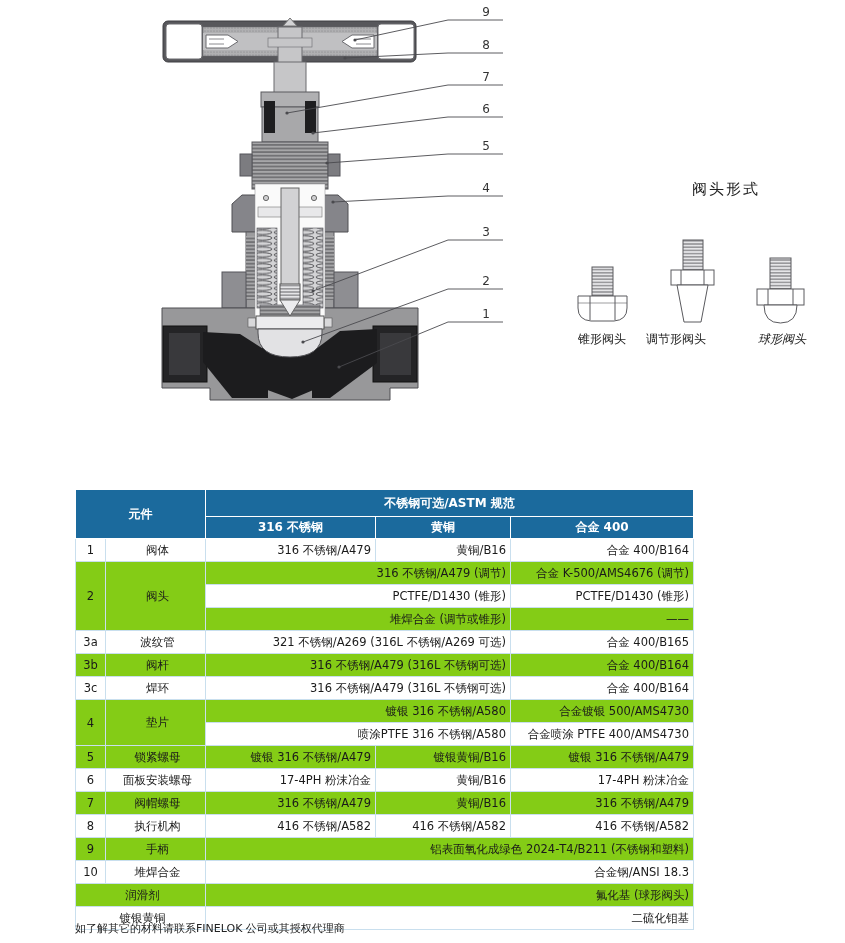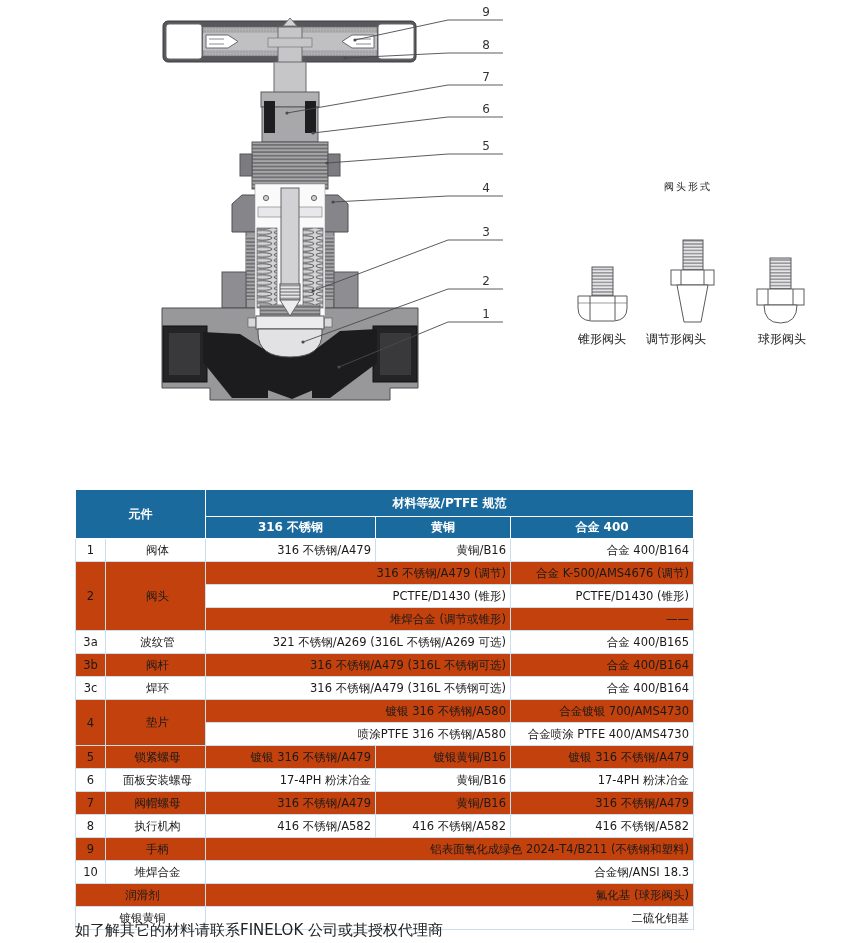--- a/index.html
+++ b/index.html
@@ -1,35 +1,35 @@
 <!DOCTYPE html>
 <html><head>
 <meta charset="utf-8">
 <style>
   html,body{margin:0;padding:0;background:#ffffff;}
   body{width:845px;height:943px;position:relative;font-family:"DejaVu Sans",sans-serif;color:#1a1a1a;overflow:hidden;}
   .diagram-area{position:absolute;top:0;left:0;width:845px;height:470px;}
   .cjk-label{position:absolute;text-align:center;color:#222;}
-  #headforms-title{left:618px;top:180px;width:140px;font-size:10px;letter-spacing:2px;}
+  #headforms-title{left:656px;top:180px;width:140px;font-size:15px;letter-spacing:2px;}
   .hf-label{font-size:12px;top:331px;}
   #hf-label-0{left:557px;width:90px;}
   #hf-label-1{left:621px;width:110px;}
-  #hf-label-2{left:737px;width:90px;}
+  #hf-label-2{left:737px;width:90px;font-style:italic;}
   .table-wrap{position:absolute;top:489px;left:75px;width:618px;}
   table{border-collapse:collapse;width:618px;table-layout:fixed;font-size:11.5px;}
   th{background:#1b6a9d;color:#fff;font-weight:bold;font-size:12px;border:1px solid #ffffff;padding:0;}
   thead tr:first-child th{height:26px;}
   thead tr:last-child th{height:21px;margin-top:24px;}
   td{height:22px;padding:0 4px;border:1px solid #c9dfee;background:#ffffff;}
-  tr.shade td{background:#c2410c;}
+  tr.shade td{background:#84cc16;}
   td.no{text-align:center;}
   td.name{text-align:center;padding-left:8px;}
   td.name.merged{}
   td.val{text-align:right;white-space:nowrap;overflow:hidden;}
-  .footer-note{position:absolute;top:921px;left:75px;font-size:15px;color:#222;}
+  .footer-note{position:absolute;top:921px;left:75px;font-size:11px;color:#222;}
   svg text{font-family:"DejaVu Sans",sans-serif;}
   .ld{fill:none;stroke:#4a4a4e;stroke-width:0.9;}
   .cnum{font-size:12px;fill:#333;}
 </style>
 </head>
 <body>
 
 <div class="diagram-area">
 <svg width="845" height="470" viewBox="0 0 845 470">
   <defs>
@@ -220,21 +220,21 @@
     <colgroup>
       <col style="width:30px">
         <col style="width:100px">
         <col style="width:170px">
         <col style="width:135px">
         <col style="width:183px">
     </colgroup>
     <thead>
       <tr>
         <th colspan="2" rowspan="2">元件</th>
-        <th colspan="3">材料等级/PTFE 规范</th>
+        <th colspan="3">不锈钢可选/ASTM 规范</th>
       </tr>
       <tr>
         <th>316 不锈钢</th>
         <th>黄铜</th>
         <th>合金 400</th>
       </tr>
     </thead>
     <tbody>
         <tr>
           <td class="no" rowspan="1">1</td>
@@ -272,21 +272,21 @@
         <tr>
           <td class="no" rowspan="1">3c</td>
           <td class="name" rowspan="1">焊环</td>
           <td class="val" colspan="2">316 不锈钢/A479 (316L 不锈钢可选)</td>
           <td class="val" colspan="1">合金 400/B164</td>
         </tr>
         <tr class="shade">
           <td class="no" rowspan="2">4</td>
           <td class="name" rowspan="2">垫片</td>
           <td class="val" colspan="2">镀银 316 不锈钢/A580</td>
-          <td class="val" colspan="1">合金镀银 700/AMS4730</td>
+          <td class="val" colspan="1">合金镀银 500/AMS4730</td>
         </tr>
         <tr>
           <td class="val" colspan="2">喷涂PTFE 316 不锈钢/A580</td>
           <td class="val" colspan="1">合金喷涂 PTFE 400/AMS4730</td>
         </tr>
         <tr class="shade">
           <td class="no" rowspan="1">5</td>
           <td class="name" rowspan="1">锁紧螺母</td>
           <td class="val" colspan="1">镀银 316 不锈钢/A479</td>
           <td class="val" colspan="1">镀银黄铜/B16</td>

